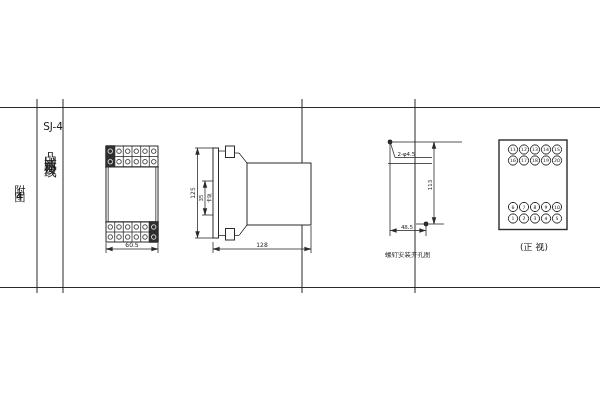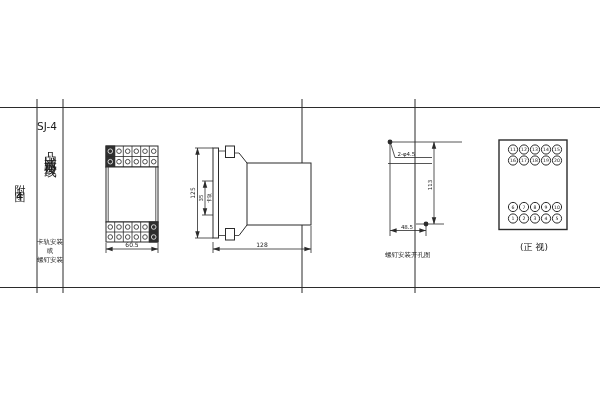--- a/index.html
+++ b/index.html
@@ -13,21 +13,21 @@
   svg .thick{stroke-width:1.4;}
   svg .fillw{fill:#ffffff;}
   svg .filld{fill:#2f2f2f;stroke:#2f2f2f;}
   svg .dot{fill:#2b2b2b;stroke:none;}
   svg .scr{stroke:#3a3a3a;stroke-width:0.9;}
   svg .scr-light{stroke:#e3e3e3;stroke-width:0.9;}
   svg text{fill:#1a1a1a;stroke:none;font-family:"DejaVu Sans", sans-serif;}
   .vtext{writing-mode:vertical-rl;text-orientation:upright;}
   .overlay{position:absolute;display:flex;justify-content:center;}
   #index-label{left:0;top:176px;width:37px;font-size:11px;letter-spacing:7px;}
-  #model-label{position:absolute;left:37px;top:120px;width:26px;text-align:left;font-size:10.5px;}
+  #model-label{position:absolute;left:37px;top:120px;width:26px;text-align:right;font-size:10.5px;}
   #type-label{left:37px;top:142px;width:26px;font-size:12.5px;letter-spacing:2.5px;font-weight:500;}
   #mount-note{position:absolute;left:28px;top:238px;width:44px;text-align:center;font-size:6.5px;line-height:9px;}
 </style>
 </head>
 <body>
 
 <div class="sheet">
 
   <svg width="600" height="400" viewBox="0 0 600 400">
     <defs>
@@ -199,19 +199,14 @@
   </svg>
 
   <div class="overlay" id="index-label">
     <span class="vtext">附图4</span>
   </div>
 
   <div id="model-label">SJ-4</div>
   <div class="overlay" id="type-label">
     <span class="vtext">凸出式前接线</span>
   </div>
-  <div id="mount-note">
-    <div>卡轨安装</div>
-    <div>或</div>
-    <div>螺钉安装</div>
-  </div>
 
 </div>
 
 </body></html>

